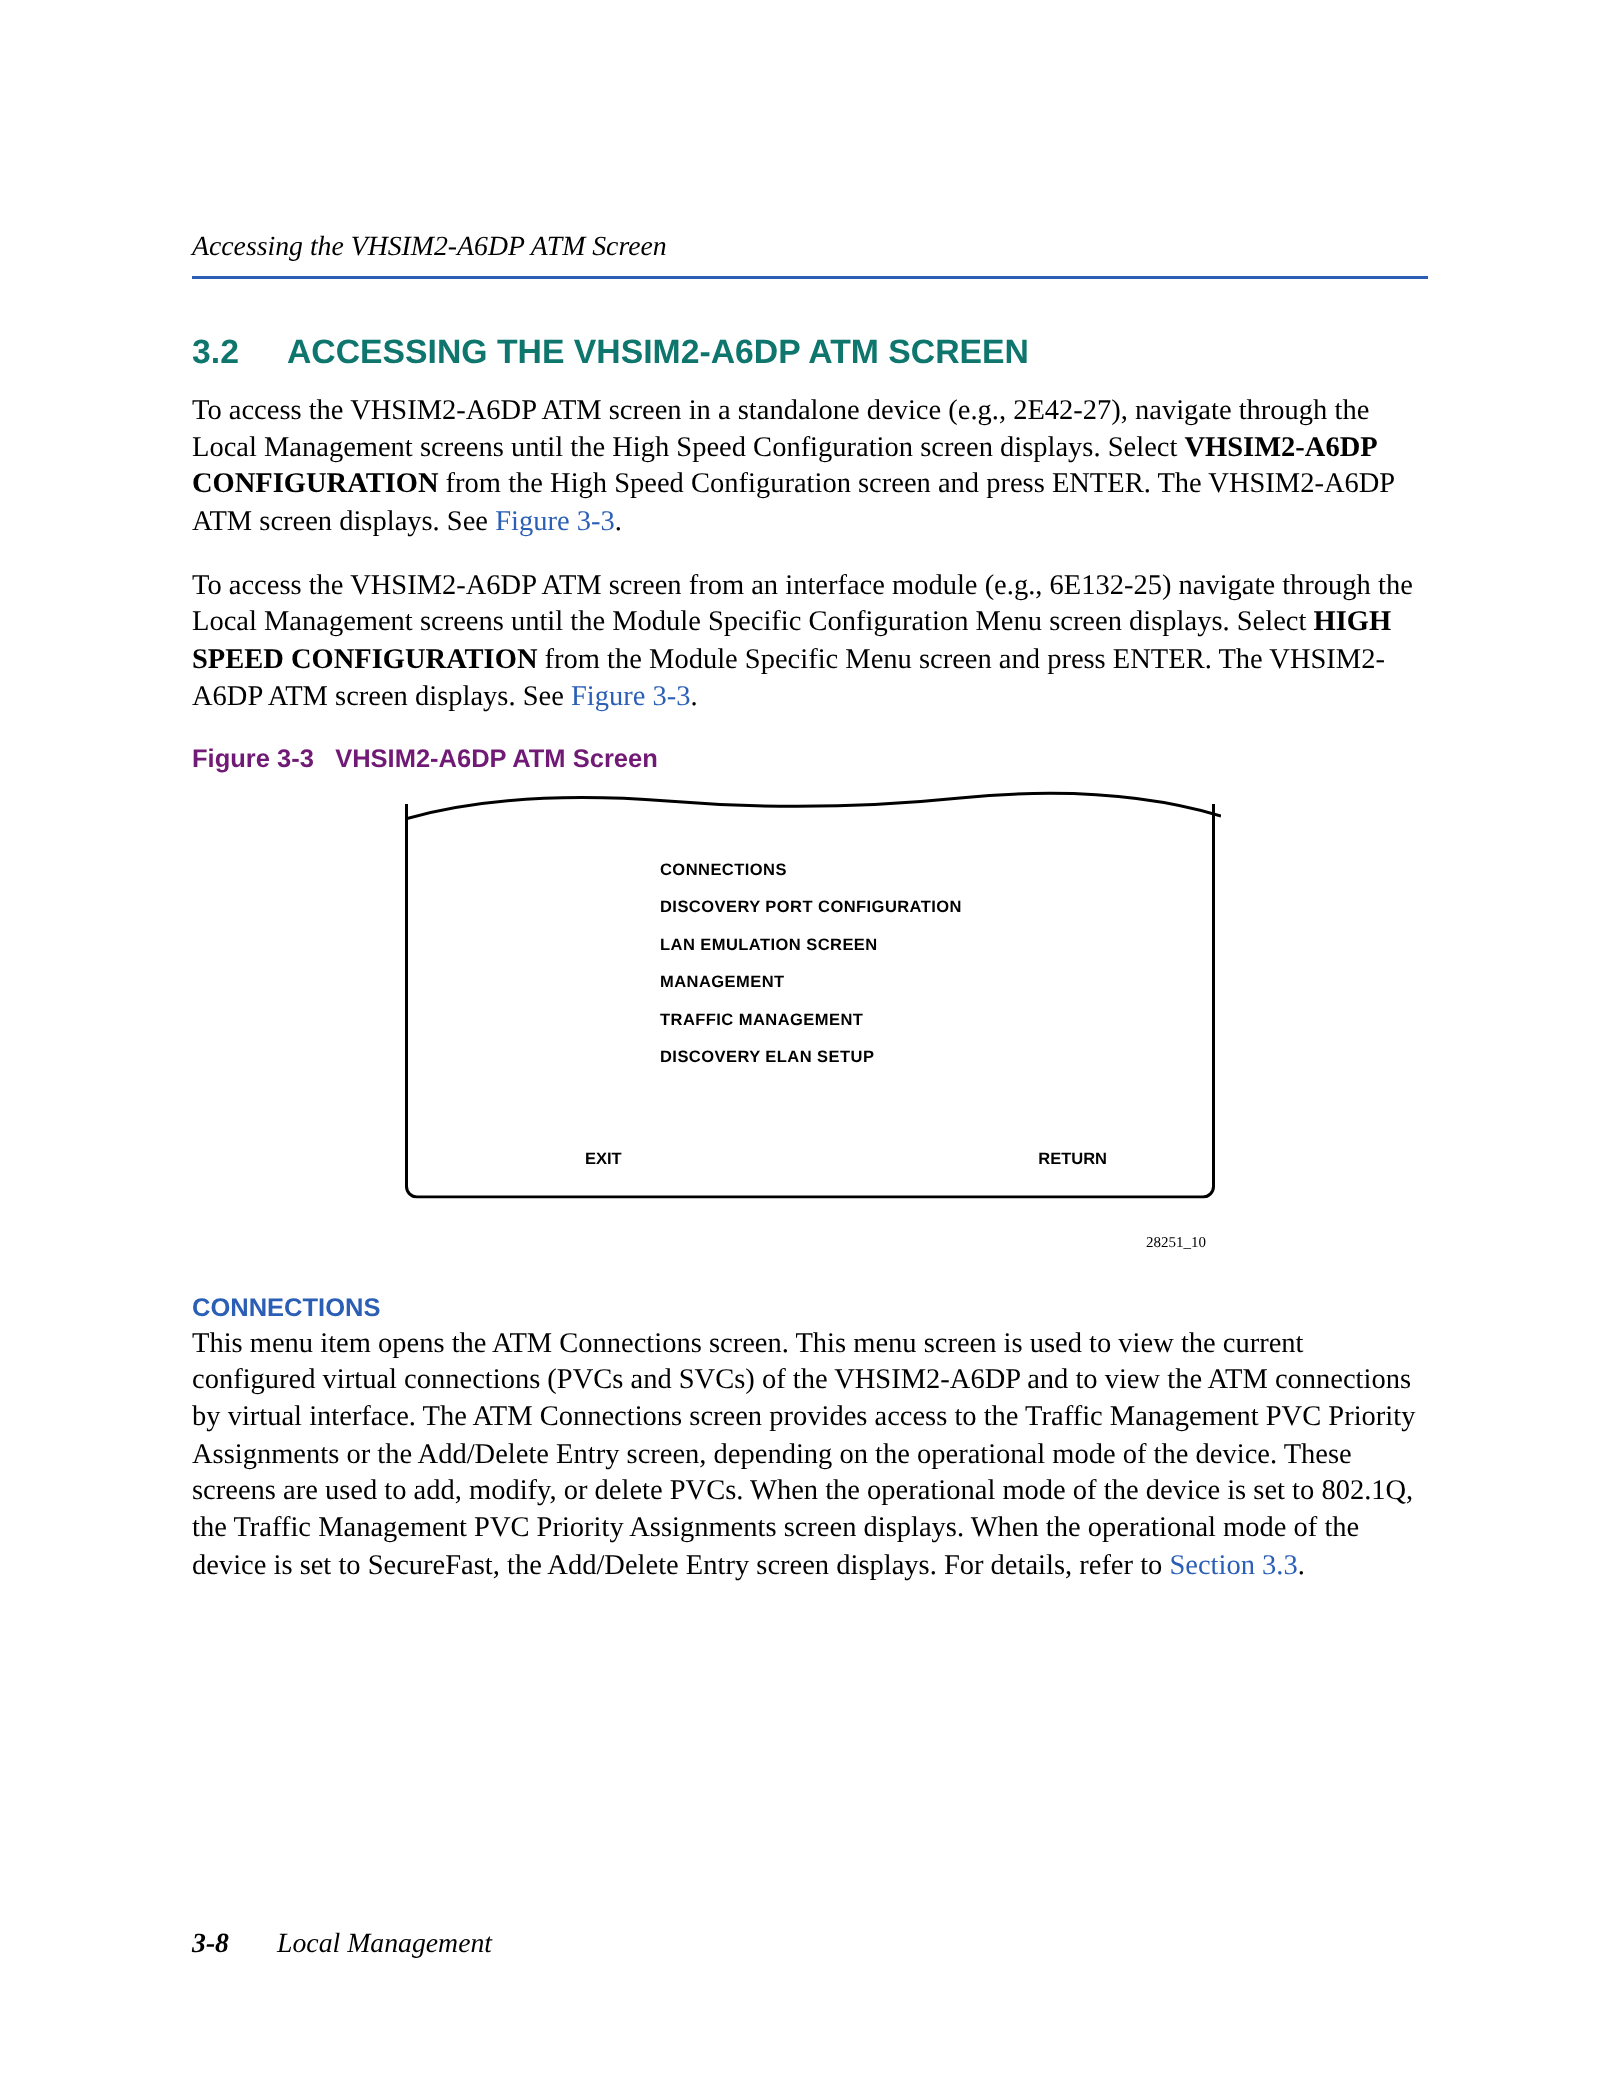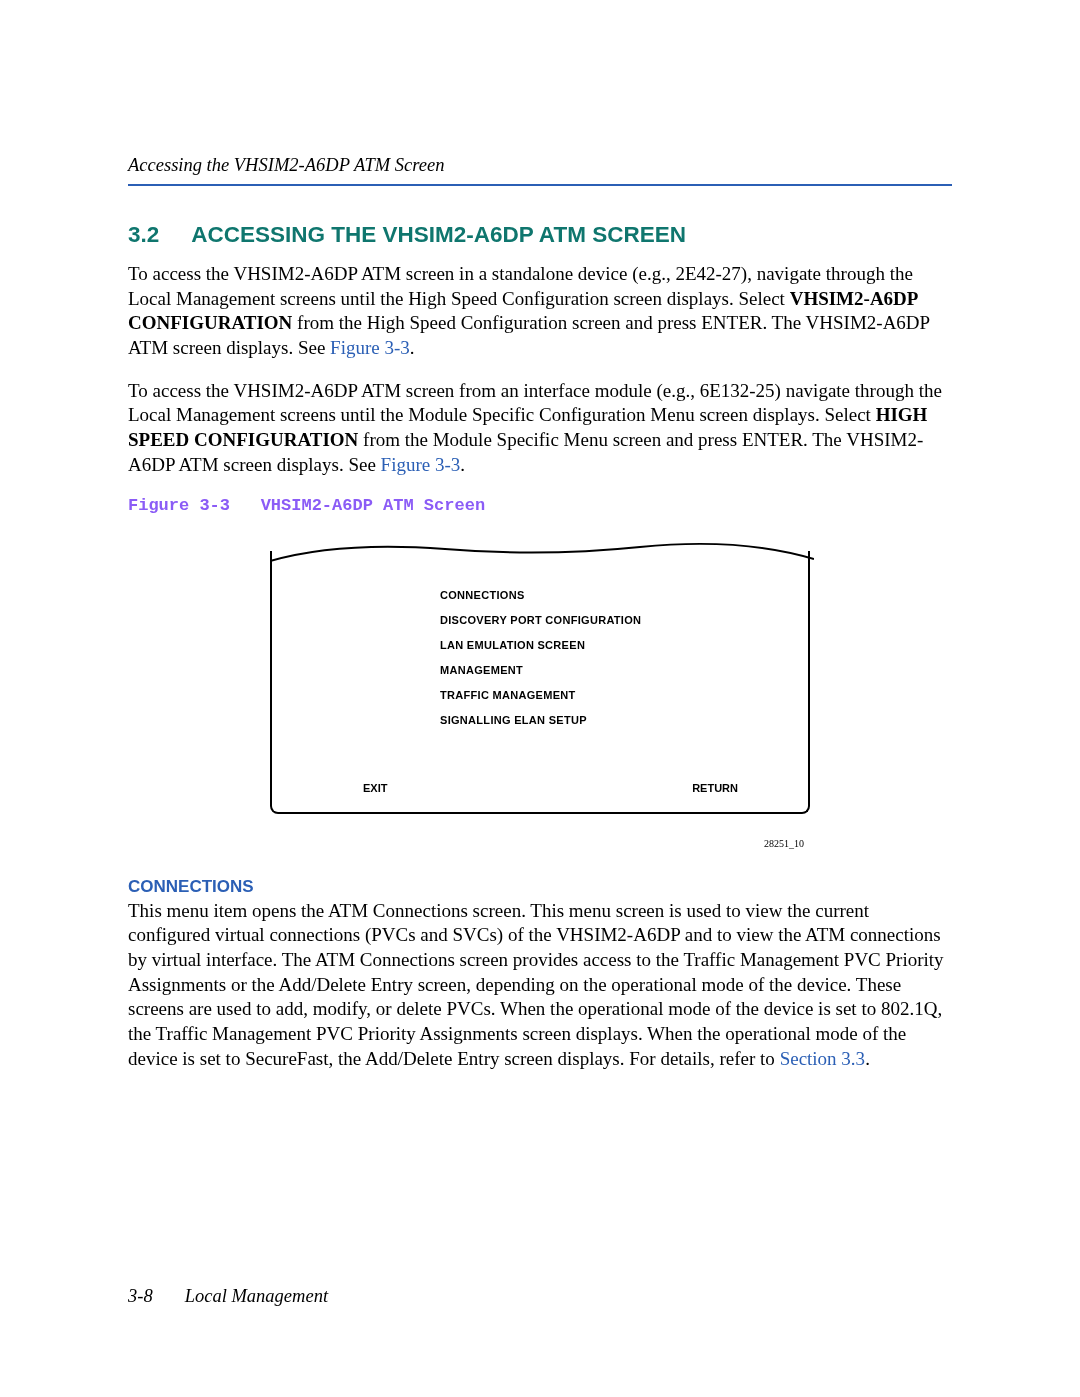--- a/index.html
+++ b/index.html
@@ -33,25 +33,25 @@
   }
   .body-text {
     font-size: 19px;
     line-height: 1.3;
     margin-bottom: 18px;
   }
   .figure-link {
     color: #2b5fb5;
   }
   .figure-caption {
-    color: #8b5cf6;
-    font-family: Liberation Mono, monospace;
+    color: #701a75;
+    font-family: Liberation Sans, sans-serif;
     font-weight: bold;
     font-size: 17px;
-    margin-bottom: 36px;
+    margin-bottom: 20px;
     margin-top: 8px;
   }
   .screen-figure-wrap {
     display: flex;
     flex-direction: column;
     align-items: center;
     margin-bottom: 28px;
   }
   .screen-box {
     width: 540px;
@@ -77,21 +77,21 @@
   }
   .screen-menu div {
     margin-bottom: 13px;
     letter-spacing: 0.3px;
   }
   .screen-bottom-row {
     display: flex;
     font-family: Arial, Helvetica, sans-serif;
     font-weight: bold;
     font-size: 11px;
-    padding-left: 91px;
+    padding-left: 118px;
     padding-right: 70px;
     justify-content: space-between;
     margin-top: 56px;
   }
   .figure-id {
     font-family: Liberation Serif, serif;
     font-size: 10px;
     width: 540px;
     text-align: right;
     padding-right: 6px;
@@ -106,21 +106,21 @@
     margin-bottom: 2px;
   }
   .footer {
     position: absolute;
     bottom: 90px;
     left: 128px;
     font-size: 18.5px;
     font-style: italic;
   }
   .footer .pn {
-    font-weight: normal;
+    font-weight: bold;
     font-style: italic;
     margin-right: 32px;
   }
 </style>
 </head>
 <body>
 
 <div class="page">
 
   <div class="running-header">Accessing the VHSIM2-A6DP ATM Screen</div>
@@ -145,21 +145,21 @@
     <div class="screen-box">
       <svg class="screen-top-curve" viewBox="0 0 544 28">
         <path d="M 0 24 Q 70 4, 175 12 Q 272 20, 370 10 Q 470 0, 544 22" stroke="#000" stroke-width="2" fill="none"></path>
       </svg>
       <div class="screen-menu">
         <div>CONNECTIONS</div>
         <div>DISCOVERY PORT CONFIGURATION</div>
         <div>LAN EMULATION SCREEN</div>
         <div>MANAGEMENT</div>
         <div>TRAFFIC MANAGEMENT</div>
-        <div>SIGNALLING ELAN SETUP</div>
+        <div>DISCOVERY ELAN SETUP</div>
       </div>
       <div class="screen-bottom-row">
         <span>EXIT</span>
         <span>RETURN</span>
       </div>
     </div>
     <div class="figure-id">28251_10</div>
   </div>
 
 

